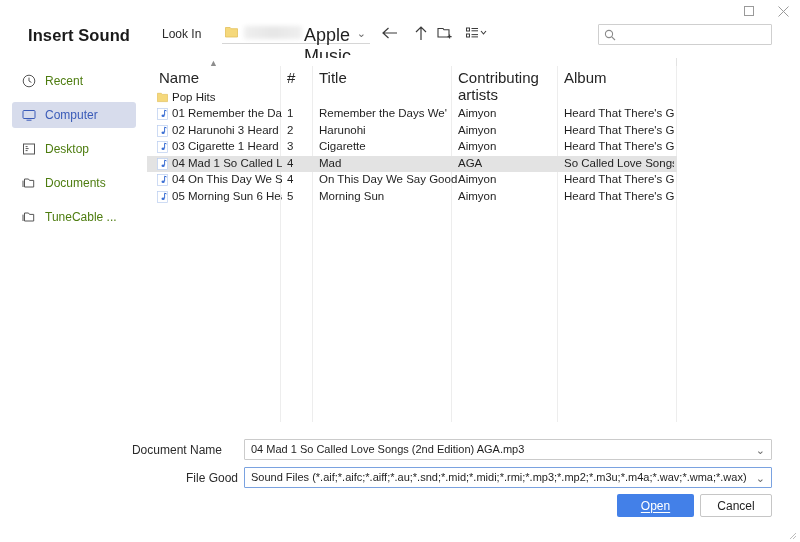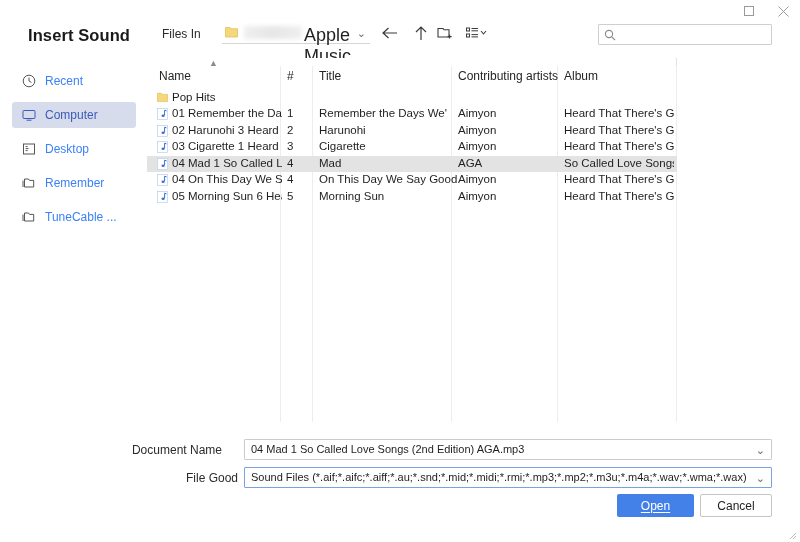--- a/index.html
+++ b/index.html
@@ -34,21 +34,21 @@
   }
   #app-title {
     position: absolute; left: 28px; top: 4px;
     font-size: 16.5px; font-weight: bold; color: #1a1a1a;
     letter-spacing: .1px;
   }
   .nav-item {
     position: absolute; left: 12px; width: 124px; height: 26px;
     display: flex; align-items: center; gap: 9px;
     padding-left: 10px; border-radius: 3px;
-    font-size: 12px; color: #3b82f6;
+    font-size: 12px; color: #4d7c0f;
   }
   .nav-item.active { background: #d7dcec; color: #3a5bb8; }
   .nav-ico { width: 14px; height: 14px; display: block; flex: 0 0 14px; }
 
   
   #lookin-label {
     position: absolute; left: 162px; top: 27px; font-size: 12px; color: #2b2b2b;
   }
   #lookin-combo {
     position: absolute; left: 222px; top: 22px; width: 148px; height: 22px;
@@ -92,21 +92,21 @@
   #filelist {
     position: absolute; left: 147px; top: 58px; width: 530px; height: 364px;
     background: #ffffff; border-right: 1px solid #e2e2e2;
   }
   #sortmark {
     position: absolute; left: 62px; top: 1px; font-size: 9px; color: #8d8d8d;
     line-height: 8px;
   }
   #headrow {
     position: absolute; left: 0; top: 8px; width: 530px; height: 22px;
-    font-size: 12px; color: #252525;
+    font-size: 15px; color: #252525;
   }
   .hcell { position: absolute; top: 3px; }
   .vline {
     position: absolute; top: 8px; width: 1px; height: 356px; background: #ededed;
   }
   .row {
     position: absolute; left: 0; width: 530px; height: 16.5px;
     font-size: 11.5px; color: #1f1f1f;
   }
   .row.selected { background: #e3e3e3; }
@@ -202,35 +202,35 @@
     <span>Computer</span>
   </div>
 
   <div class="nav-item" style="top:148px;">
     <span class="nav-ico">
       <svg width="14" height="14" viewBox="0 0 14 14">
         <path d="M2.5 3 h4 l1 1.4 h4.2 v6.6 h-9.2 z" fill="none" stroke="#555" stroke-width="1"></path>
         <path d="M1 4.6 v6.4" stroke="#555" stroke-width="1"></path>
       </svg>
     </span>
-    <span>Remember</span>
+    <span>Documents</span>
   </div>
 
   <div class="nav-item" style="top:182px;">
     <span class="nav-ico">
       <svg width="14" height="14" viewBox="0 0 14 14">
         <path d="M2.5 3 h4 l1 1.4 h4.2 v6.6 h-9.2 z" fill="none" stroke="#555" stroke-width="1"></path>
         <path d="M1 4.6 v6.4" stroke="#555" stroke-width="1"></path>
       </svg>
     </span>
     <span>TuneCable ...</span>
   </div>
 </div>
 
-<div id="lookin-label">Files In</div>
+<div id="lookin-label">Look In</div>
 
 <div id="lookin-combo">
   <span id="lookin-folder">
     <svg width="13" height="12" viewBox="0 0 13 12">
       <path d="M0.5 1.5 h4.6 l1 1.2 h6.4 v8.3 h-12 z" fill="#f5d87b" stroke="#e3c05c" stroke-width="0.8"></path>
     </svg>
   </span>
   <span id="lookin-blur"></span>
   <span id="lookin-text">Apple Music</span>
   <span id="lookin-caret">⌄</span>

